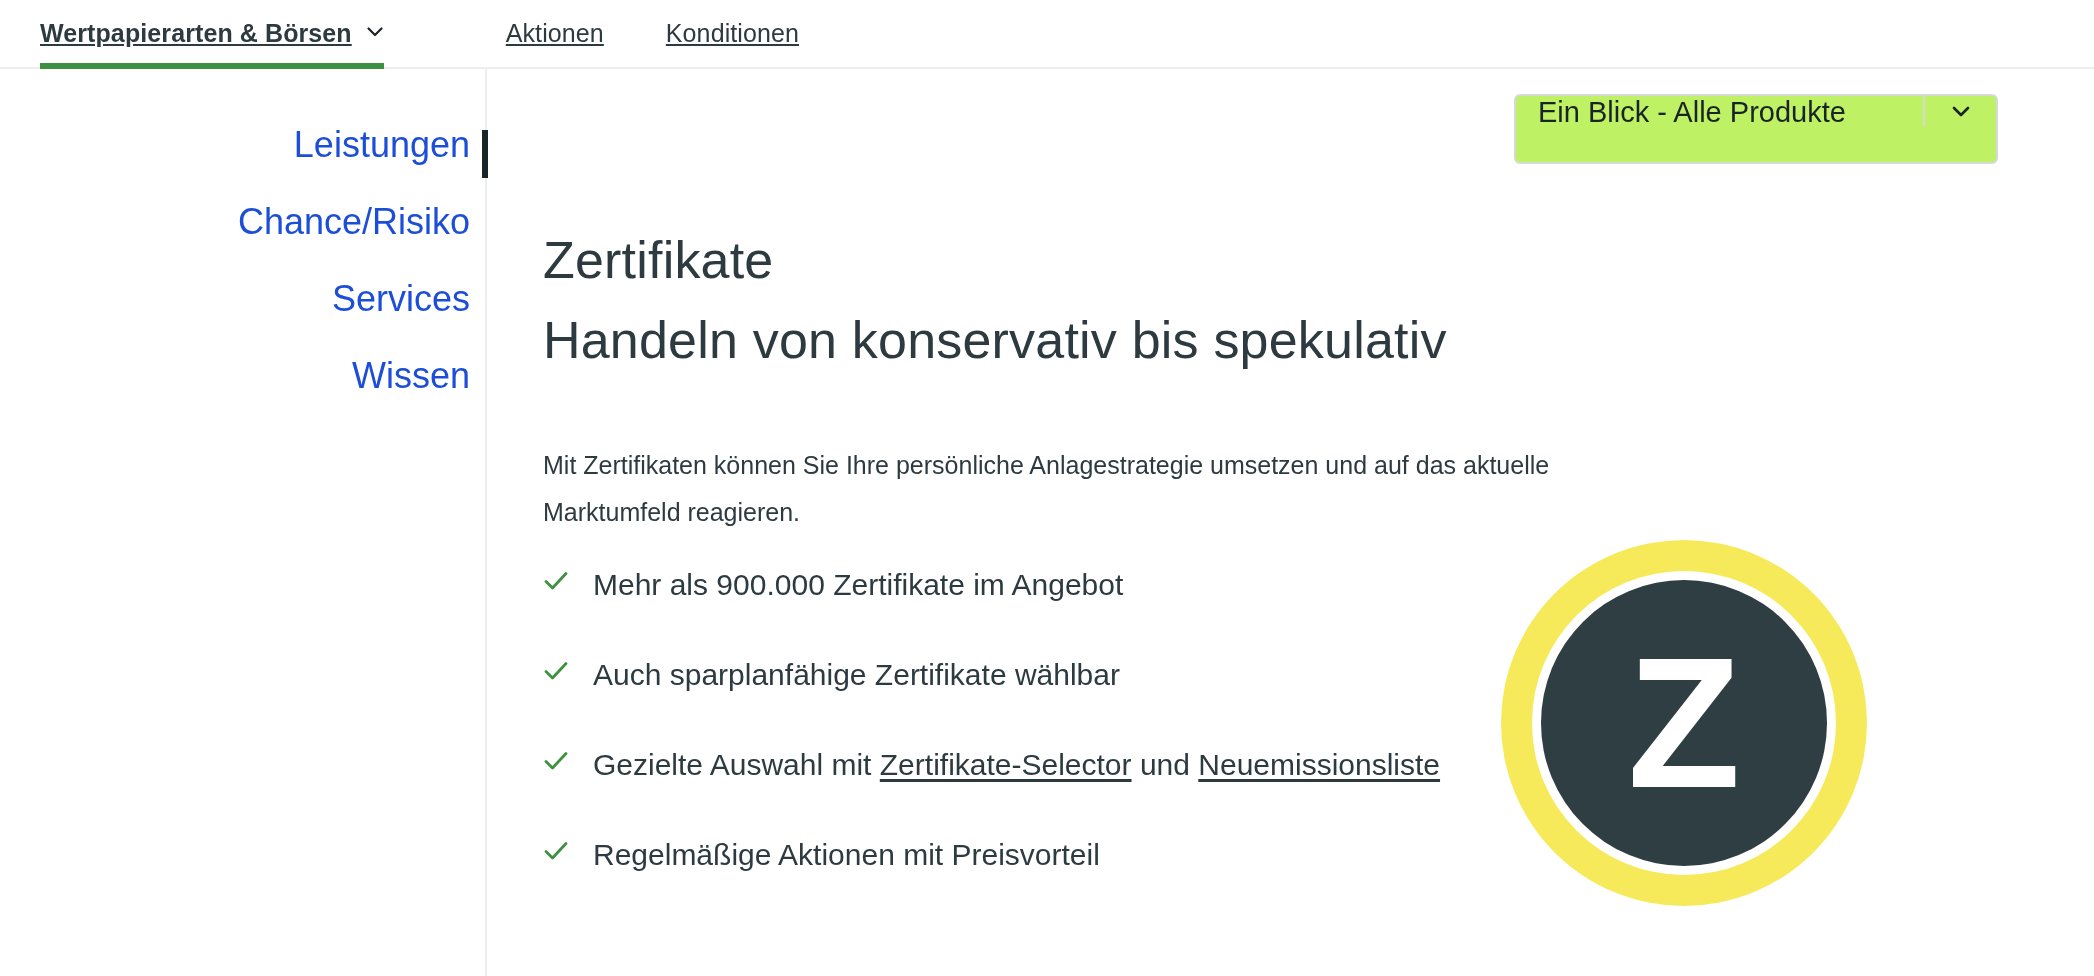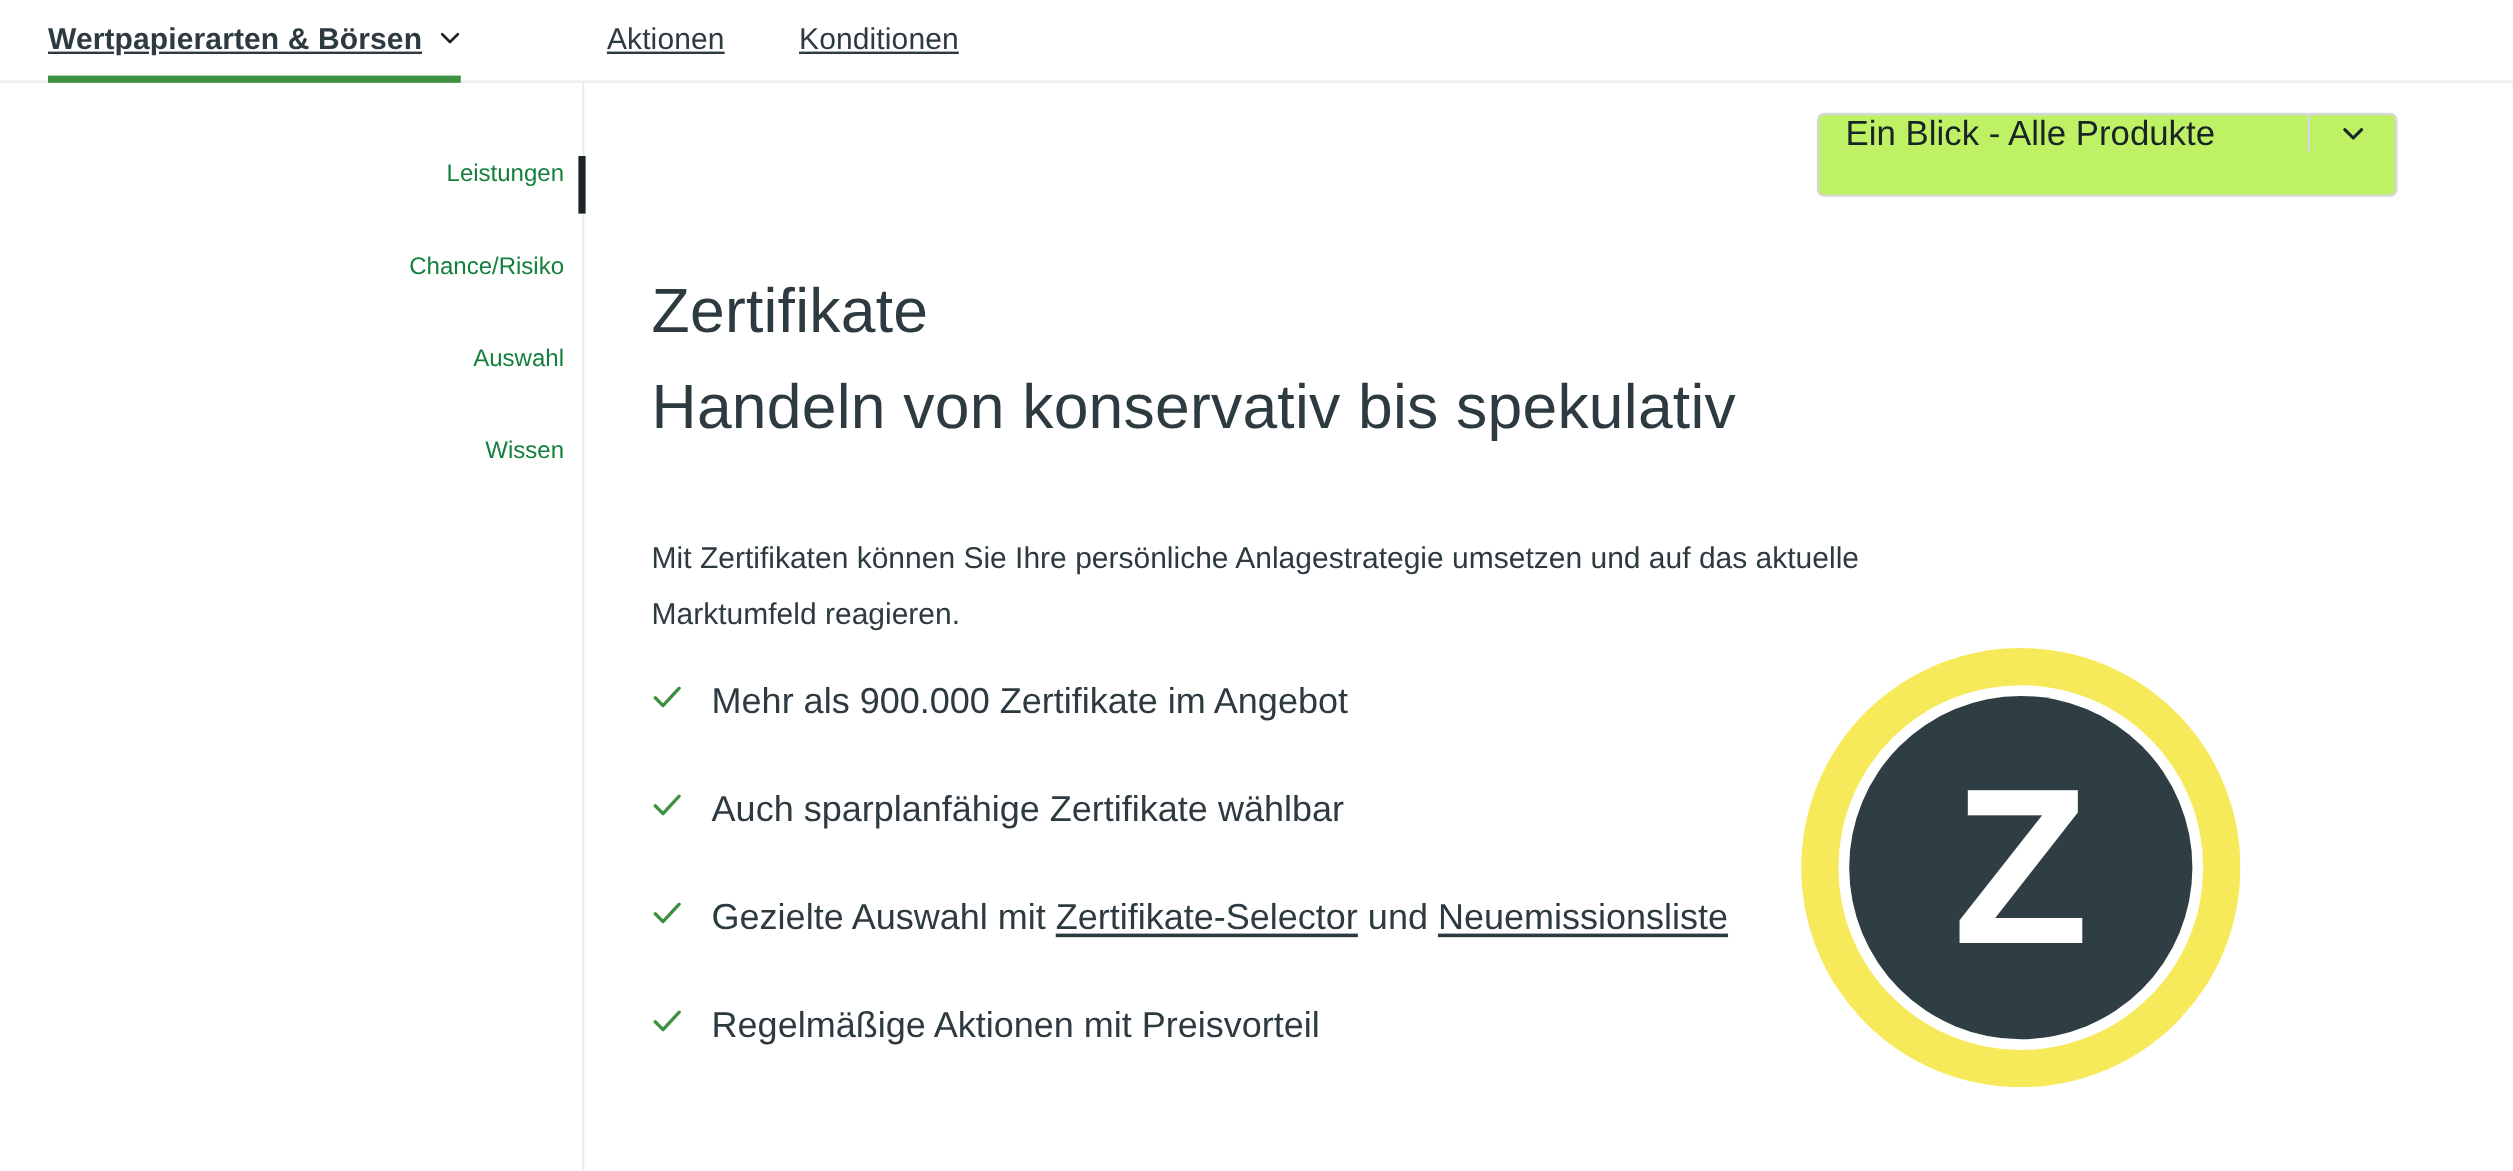--- a/index.html
+++ b/index.html
@@ -101,23 +101,23 @@
     left: 0;
     top: 0;
     width: 470px;
     padding-top: 56px;
     text-align: right;
   }
   .side-item {
     display: block;
     padding-right: 0;
     margin-bottom: 37px;
-    font-size: 20px;
+    font-size: 36px;
     line-height: 40px;
-    color: #15803d;
+    color: #1d4ed8;
     cursor: pointer;
     white-space: nowrap;
   }
 
   
   .content {
     position: absolute;
     left: 485px;
     top: 0;
     width: 1609px;
@@ -264,21 +264,21 @@
     </div>
 
   </div>
 </div>
 
 <div class="stage">
 
   <nav class="sidebar">
     <span class="side-item">Leistungen</span>
     <span class="side-item">Chance/Risiko</span>
-    <span class="side-item">Auswahl</span>
+    <span class="side-item">Services</span>
     <span class="side-item">Wissen</span>
   </nav>
 
   <div class="divider"></div>
   <div class="active-marker"></div>
 
   <div class="content">
 
     <div class="dropdown">
       <div class="dropdown-label">Ein Blick - Alle Produkte</div>

